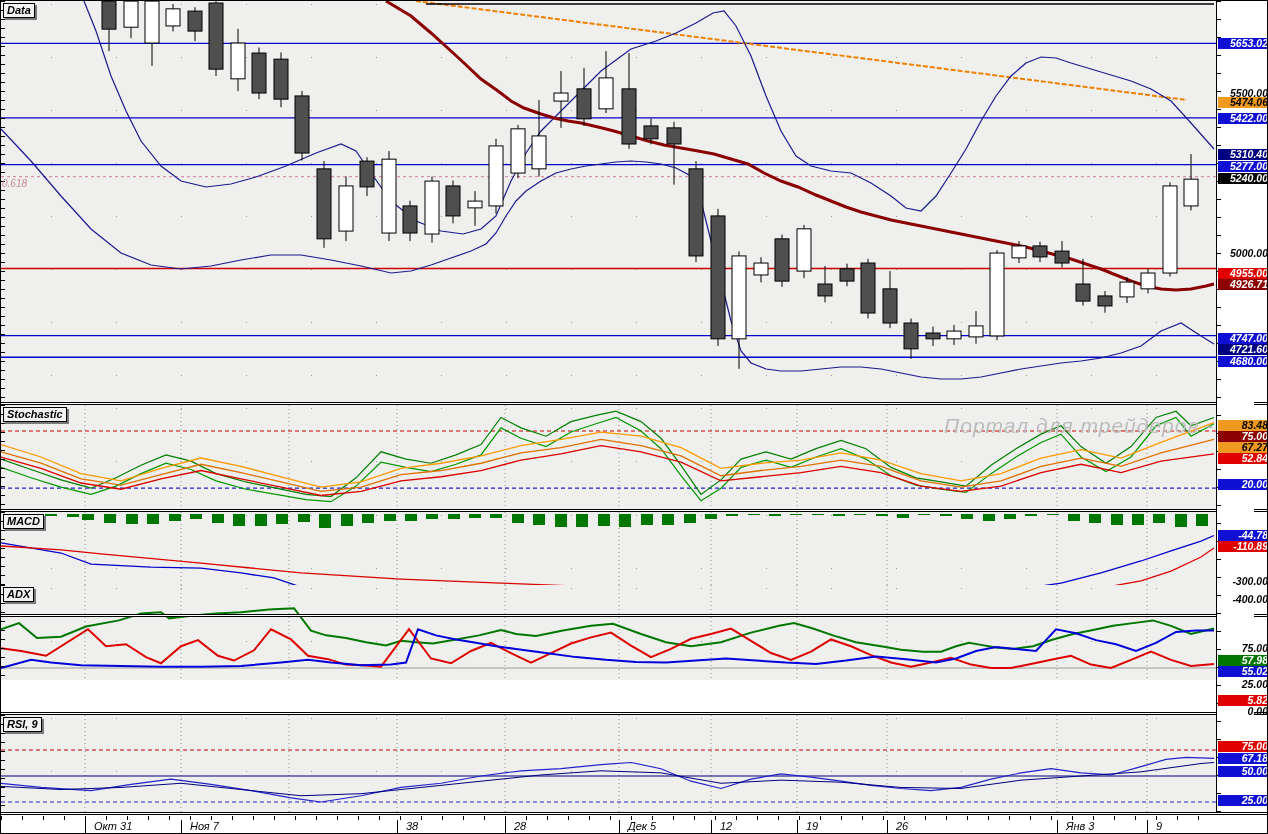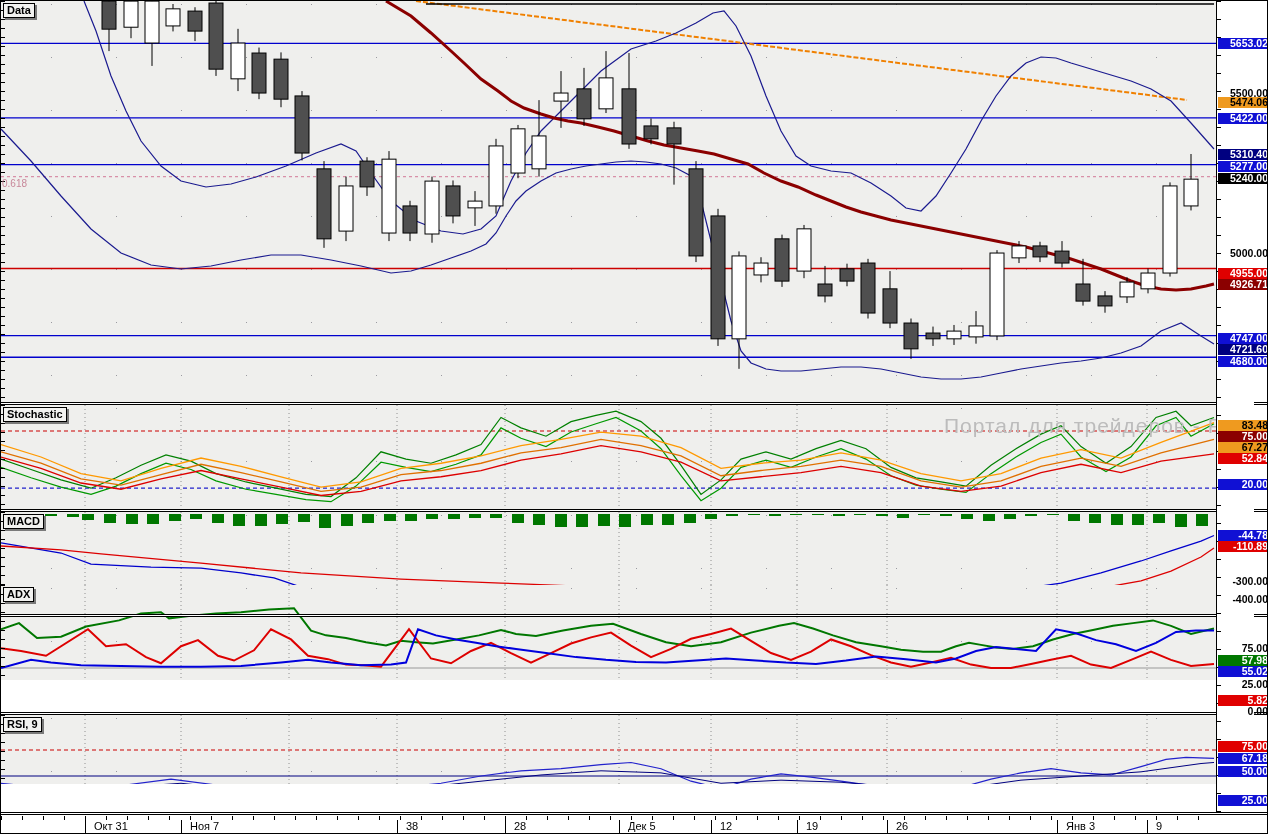--- a/index.html
+++ b/index.html
@@ -1,17 +1,17 @@
 <!DOCTYPE html>
 <html><head>
 <meta charset="utf-8">
 <style>
   html,body{margin:0;padding:0;background:#ffffff;}
   .chart{position:relative;width:1268px;height:834px;background:#ffffff;
-         font-family:"Liberation Sans",sans-serif;border:1px solid #000;box-sizing:border-box;overflow:hidden;}
+         font-family:"Liberation Sans",sans-serif;border:1px solid #000;box-sizing:border-box;overflow:hidden;font-style:italic;}
   .panel{position:absolute;left:0;width:1215px;background:#efefed;overflow:hidden;
          background-image:radial-gradient(circle,#9a9aa0 0.8px,rgba(0,0,0,0) 1px);
          background-size:65px 53px;background-position:18px 30px;}
   .panel svg{position:absolute;left:0;top:0;}
   .lticks{position:absolute;left:0;top:0;width:4px;height:100%;z-index:3;
           background:repeating-linear-gradient(to bottom,#000 0 1px,transparent 1px 9px);}
   .sep{position:absolute;left:0;width:1268px;height:3px;z-index:6;
        background:linear-gradient(#000 0 1px,#fff 1px 2px,#000 2px 3px);}
   .titlebox{position:absolute;top:2px;left:2px;background:#f2f2f0;border:1px solid #000;
             box-shadow:2px 2px 0 #7a7a7a;padding:0 3px;font-size:11px;font-weight:bold;
@@ -383,21 +383,21 @@
         <line x1="1146" y1="0" x2="1146" y2="95" stroke="#909090" stroke-width="1" stroke-dasharray="1 3"></line>
         <polyline points="0,83 1215,83" fill="none" stroke="#999999" stroke-width="1"></polyline>
         <polyline points="0,44.24000000000001 18,38.120000000000005 36,53.08000000000004 60,51.72000000000003 85,41.51999999999998 118,35.39999999999998 140,28.600000000000023 160,27.24000000000001 168,33.360000000000014 190,30.639999999999986 215,28.600000000000023 240,27.24000000000001 268,24.519999999999982 293,23.159999999999968 310,45.60000000000002 325,50.360000000000014 345,53.08000000000004 365,57.15999999999997 385,60.559999999999945 400,55.799999999999955 415,57.15999999999997 432,58.51999999999998 455,54.440000000000055 478,50.360000000000014 500,44.91999999999996 515,49 535,51.039999999999964 562,45.60000000000002 590,40.84000000000003 612,38.799999999999955 640,49 665,57.15999999999997 690,61.24000000000001 720,57.15999999999997 750,47.639999999999986 778,40.84000000000003 793,38.120000000000005 812,43.559999999999945 832,50.360000000000014 855,57.15999999999997 880,61.24000000000001 900,64.63999999999999 922,66.67999999999995 940,66.67999999999995 955,61.24000000000001 968,57.84000000000003 980,59.879999999999995 995,62.60000000000002 1012,63.960000000000036 1032,61.24000000000001 1052,54.440000000000055 1072,49 1092,44.91999999999996 1112,40.84000000000003 1132,38.120000000000005 1152,35.39999999999998 1170,40.84000000000003 1190,49 1213,43.559999999999945" fill="none" stroke="#007700" stroke-width="2"></polyline>
         <polyline points="0,63.27999999999997 20,66 45,70.75999999999999 87,44.24000000000001 105,61.24000000000001 125,59.200000000000045 145,72.12 160,78.24000000000001 180,61.24000000000001 197,55.120000000000005 217,70.75999999999999 233,75.51999999999998 253,65.32000000000005 270,44.24000000000001 290,54.440000000000055 307,70.75999999999999 327,74.15999999999997 345,79.60000000000002 362,80.27999999999997 380,81.63999999999999 408,44.24000000000001 430,73.48000000000002 450,78.24000000000001 470,66 490,57.84000000000003 510,68.03999999999996 530,77.55999999999995 550,68.03999999999996 570,58.51999999999998 590,52.39999999999998 610,47.639999999999986 630,60.559999999999945 650,72.12 670,63.960000000000036 690,53.75999999999999 710,49 730,43.559999999999945 750,55.799999999999955 770,68.03999999999996 790,74.84000000000003 810,66.67999999999995 830,54.440000000000055 850,61.24000000000001 870,70.08000000000004 890,77.55999999999995 910,81.63999999999999 930,77.55999999999995 950,72.79999999999995 970,79.60000000000002 990,83 1010,83 1030,78.91999999999996 1050,74.84000000000003 1070,70.75999999999999 1090,79.60000000000002 1110,83 1130,74.84000000000003 1150,66.67999999999995 1170,74.84000000000003 1190,80.96000000000004 1213,78.91999999999996" fill="none" stroke="#dd0000" stroke-width="2"></polyline>
         <polyline points="0,83 30,74.84000000000003 50,77.55999999999995 80,80.27999999999997 120,80.96000000000004 160,81.63999999999999 200,81.63999999999999 240,80.96000000000004 280,77.55999999999995 307,74.84000000000003 330,77.55999999999995 360,80.27999999999997 390,79.60000000000002 405,77.55999999999995 417,44.24000000000001 435,50.360000000000014 455,54.440000000000055 475,57.84000000000003 495,61.24000000000001 515,63.960000000000036 545,68.03999999999996 575,72.12 605,74.84000000000003 635,76.88 665,77.55999999999995 695,75.51999999999998 725,73.48000000000002 755,75.51999999999998 785,77.55999999999995 815,78.91999999999996 845,75.51999999999998 875,71.44000000000005 905,74.15999999999997 935,77.55999999999995 955,73.48000000000002 975,66 995,61.91999999999996 1015,63.960000000000036 1035,66 1055,44.24000000000001 1075,48.32000000000005 1095,55.120000000000005 1115,59.200000000000045 1135,66 1155,57.84000000000003 1175,46.960000000000036 1195,45.60000000000002 1213,45.60000000000002" fill="none" stroke="#0000dd" stroke-width="2"></polyline>
       </svg>
     <span class="titlebox">ADX</span>
   </div>
   <div class="sep" style="top:711px;"></div>
 
-  <div class="panel" id="panel-rsi" style="top:714px;height:69px;">
+  <div class="panel" id="panel-rsi" style="top:714px;height:97px;">
     <div class="lticks"></div>
     <svg id="svg-rsi" width="1215" height="97">
         <line x1="84" y1="0" x2="84" y2="97" stroke="#909090" stroke-width="1" stroke-dasharray="1 3"></line>
         <line x1="180" y1="0" x2="180" y2="97" stroke="#909090" stroke-width="1" stroke-dasharray="1 3"></line>
         <line x1="288" y1="0" x2="288" y2="97" stroke="#909090" stroke-width="1" stroke-dasharray="1 3"></line>
         <line x1="396" y1="0" x2="396" y2="97" stroke="#909090" stroke-width="1" stroke-dasharray="1 3"></line>
         <line x1="504" y1="0" x2="504" y2="97" stroke="#909090" stroke-width="1" stroke-dasharray="1 3"></line>
         <line x1="618" y1="0" x2="618" y2="97" stroke="#909090" stroke-width="1" stroke-dasharray="1 3"></line>
         <line x1="710" y1="0" x2="710" y2="97" stroke="#909090" stroke-width="1" stroke-dasharray="1 3"></line>
         <line x1="796" y1="0" x2="796" y2="97" stroke="#909090" stroke-width="1" stroke-dasharray="1 3"></line>

